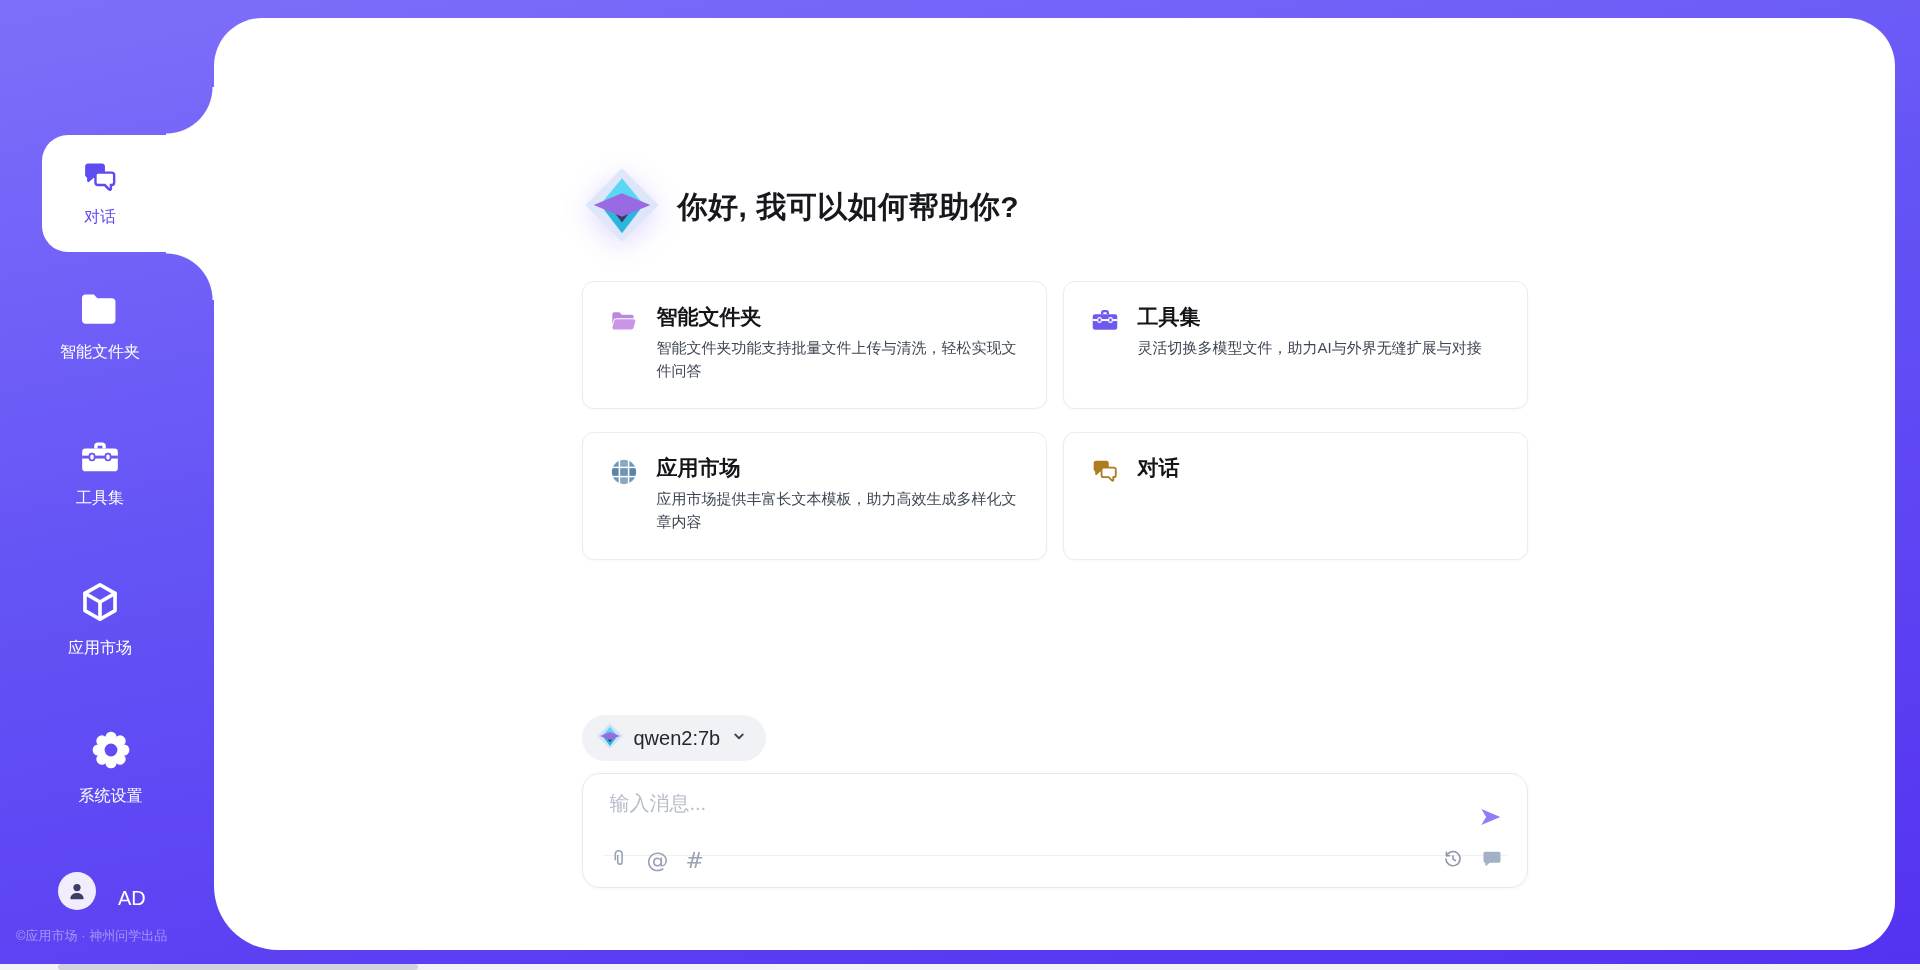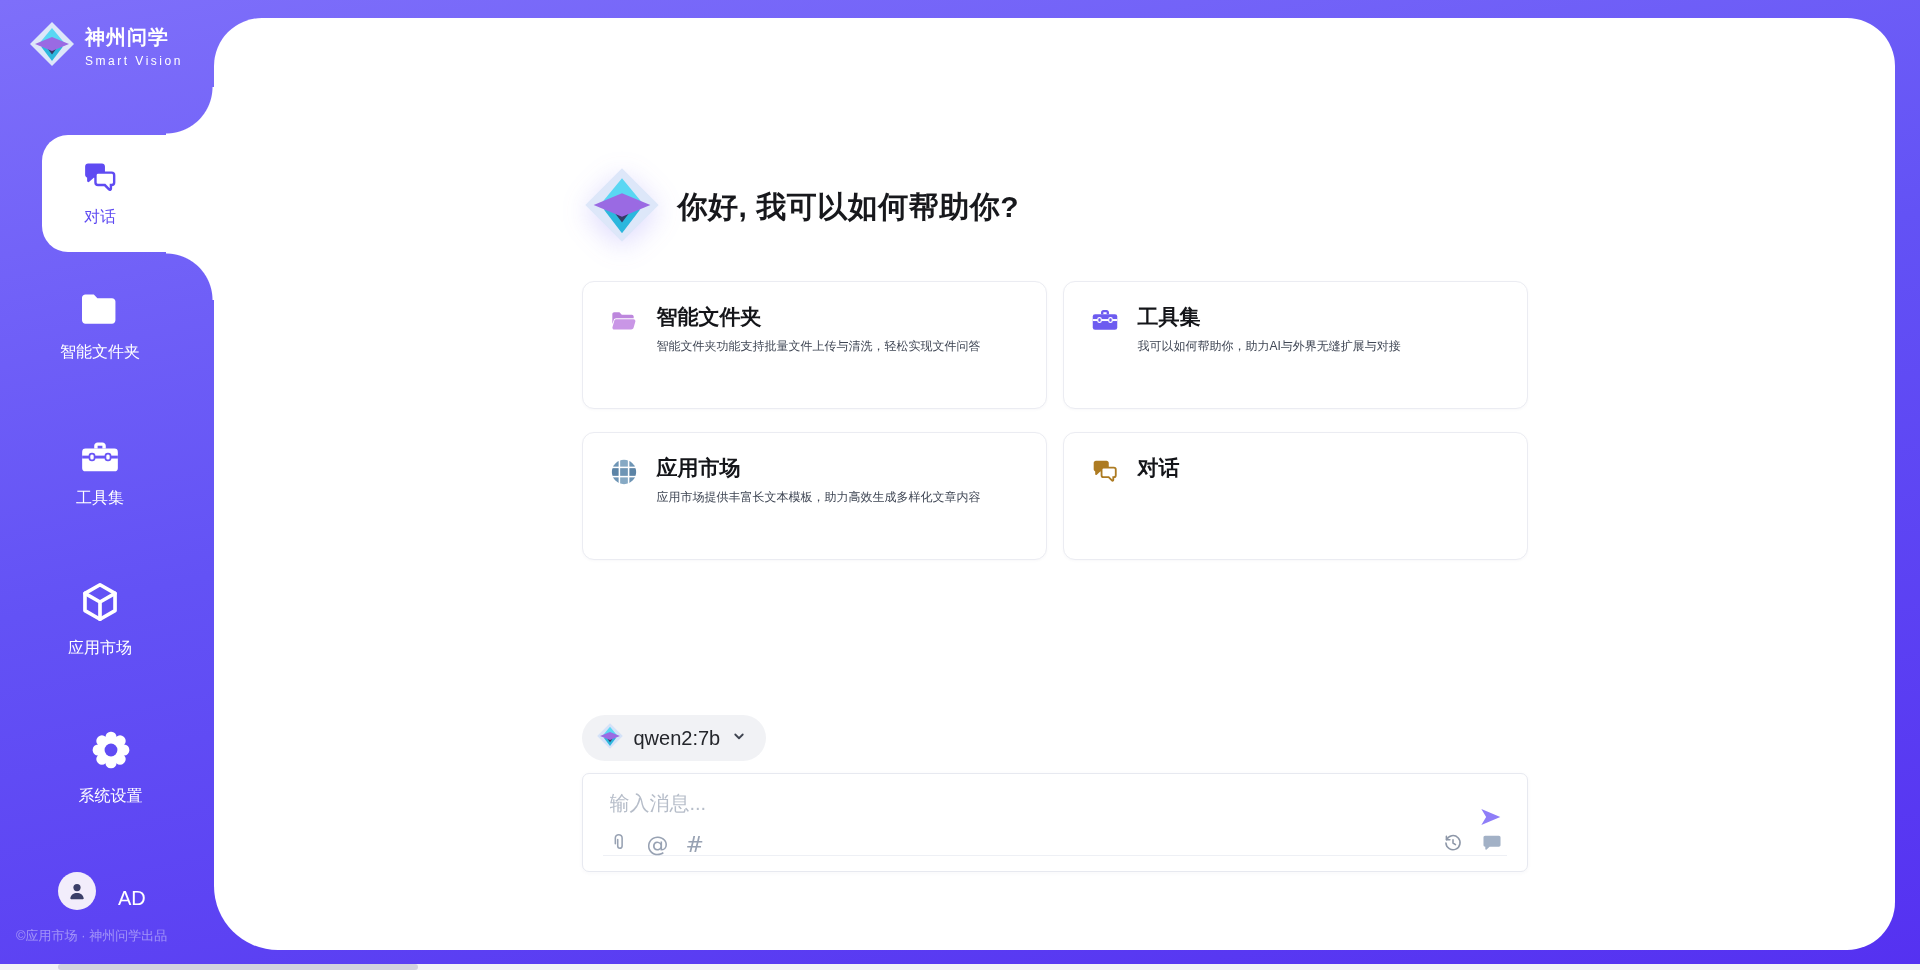--- a/index.html
+++ b/index.html
@@ -64,32 +64,32 @@
   .greeting-text { font-size: 30px; font-weight: 700; color: #17181c; letter-spacing: 0.5px; }
 
   .cards { margin-top: 32px; display: grid; grid-template-columns: 1fr 1fr; gap: 23px 16px; }
   .card {
     height: 128px; background: #fff; border: 1px solid #ebecf2; border-radius: 12px;
     padding: 23px 27px; display: grid; grid-template-columns: 28px 1fr; column-gap: 19px;
     box-shadow: 0 1px 3px rgba(30,30,80,0.03); cursor: pointer;
   }
   .card .icon { margin-top: 2px; }
   .card-title { font-size: 21px; font-weight: 700; color: #141519; line-height: 1.15; }
-  .card-desc  { margin-top: 8px; font-size: 12px; color: #3f4654; line-height: 1.52; }
+  .card-desc  { margin-top: 8px; font-size: 15px; color: #3f4654; line-height: 1.52; }
 
   
   .chip {
     margin-top: 155px; height: 46px; border: none; outline: none;
     display: inline-flex; align-items: center; gap: 10px; padding: 0 18px 0 14px;
     background: #f1f2f5; border-radius: 24px; font-family: inherit;
     font-size: 20px; color: #24262b; cursor: pointer; text-align: center;
   }
   .input-box {
-    margin-top: 12px; height: 99px; position: relative;
-    border: 1px solid #e7e9f0; border-radius: 7px; background: #fff;
+    margin-top: 12px; height: 115px; position: relative;
+    border: 1px solid #e7e9f0; border-radius: 18px; background: #fff;
     box-shadow: 0 1px 4px rgba(40,40,90,0.04);
   }
   .input-box textarea {
     position: absolute; top: 16px; left: 27px; right: 80px; height: 58px;
     border: none; outline: none; resize: none; font-family: inherit;
     font-size: 20px; color: #23262c; background: transparent;
   }
   .input-box textarea::placeholder { color: #b6bdc9; }
   .send-btn { position: absolute; right: 20px; top: 26px; border: none; background: none; cursor: pointer; padding: 4px; }
   .input-divider { position: absolute; top: 81px; left: 20px; right: 20px; height: 1px; background: #eef0f5; }
@@ -103,35 +103,20 @@
 
   
   .hscroll { position: absolute; left: 0; right: 0; bottom: 0; height: 6px; background: #f2f2f7; z-index: 3; }
   .hscroll-thumb { position: absolute; left: 58px; width: 360px; top: 0; bottom: 0; background: #d2d2df; border-radius: 3px; cursor: pointer; }
 </style>
 </head>
 <body>
 
 <aside class="sidebar">
 
-  <div class="brand">
-    <span>
-      <svg width="48" height="48" viewBox="0 0 48 48">
-        <polygon points="24,2 46,24 24,46 2,24" fill="#dde7f9"></polygon>
-        <polygon points="24,8 36,22.5 12,22.5" fill="#59d7f3"></polygon>
-        <polygon points="13,26.5 35,26.5 24,41" fill="#2bb7dd"></polygon>
-        <polygon points="18,26.5 30,26.5 24,34.5" fill="#343a66"></polygon>
-        <polygon points="7,24 24,17 41,24 24,31" fill="#9a6ae3"></polygon>
-      </svg>
-    </span>
-    <div>
-      <div class="brand-name">神州问学</div>
-      <div class="brand-sub">Smart Vision</div>
-    </div>
-  </div>
 
   <div class="nav-tab">
     <span class="icon">
       <svg width="38" height="34" viewBox="0 0 26 24">
         <path fill="#5f4bf2" d="M2.5 4.6C2.5 3.4 3.4 2.5 4.6 2.5h9.8c1.2 0 2.1.9 2.1 2.1v5.8c0 1.2-.9 2.1-2.1 2.1H8.6l-3.2 2.9c-.6.5-1.5.1-1.5-.7v-2.3c-.8-.3-1.4-1.1-1.4-2V4.6z"></path>
         <path fill="#fff" stroke="#5f4bf2" stroke-width="1.7" d="M11.6 8.9h9.6c1 0 1.8.8 1.8 1.8v5.2c0 1-.8 1.8-1.8 1.8h-.5v2.6c0 .7-.8 1-1.3.5l-3-3.1h-4.8c-1 0-1.8-.8-1.8-1.8v-5.2c0-1 .8-1.8 1.8-1.8z"></path>
       </svg>
     </span>
     <span class="nav-label">对话</span>
   </div>
@@ -239,21 +224,21 @@
           <svg width="28" height="26" viewBox="0 0 24 20">
             <path fill="#6d5bf0" d="M8.6 5V3.4C8.6 2.3 9.5 1.4 10.6 1.4h2.8c1.1 0 2 .9 2 2V5h-2V3.4h-2.8V5h-2z"></path>
             <rect x="1.5" y="5" width="21" height="13.4" rx="2" fill="#6d5bf0"></rect>
             <rect x="1.5" y="9.2" width="21" height="1.7" fill="#fff"></rect>
             <rect x="5.8" y="8" width="3" height="4" rx="1.4" fill="#6d5bf0" stroke="#fff" stroke-width="1"></rect>
             <rect x="15.2" y="8" width="3" height="4" rx="1.4" fill="#6d5bf0" stroke="#fff" stroke-width="1"></rect>
           </svg>
         </span>
         <div>
           <div class="card-title">工具集</div>
-          <div class="card-desc">我可以如何帮助你，助力AI与外界无缝扩展与对接</div>
+          <div class="card-desc">灵活切换多模型文件，助力AI与外界无缝扩展与对接</div>
         </div>
       </div>
 
       <div class="card">
         <span class="icon">
           <svg width="28" height="28" viewBox="0 0 24 24">
             <defs>
                 <clipPath id="gsclip">
                   <circle cx="12" cy="12" r="10.4"></circle>
                 </clipPath>

